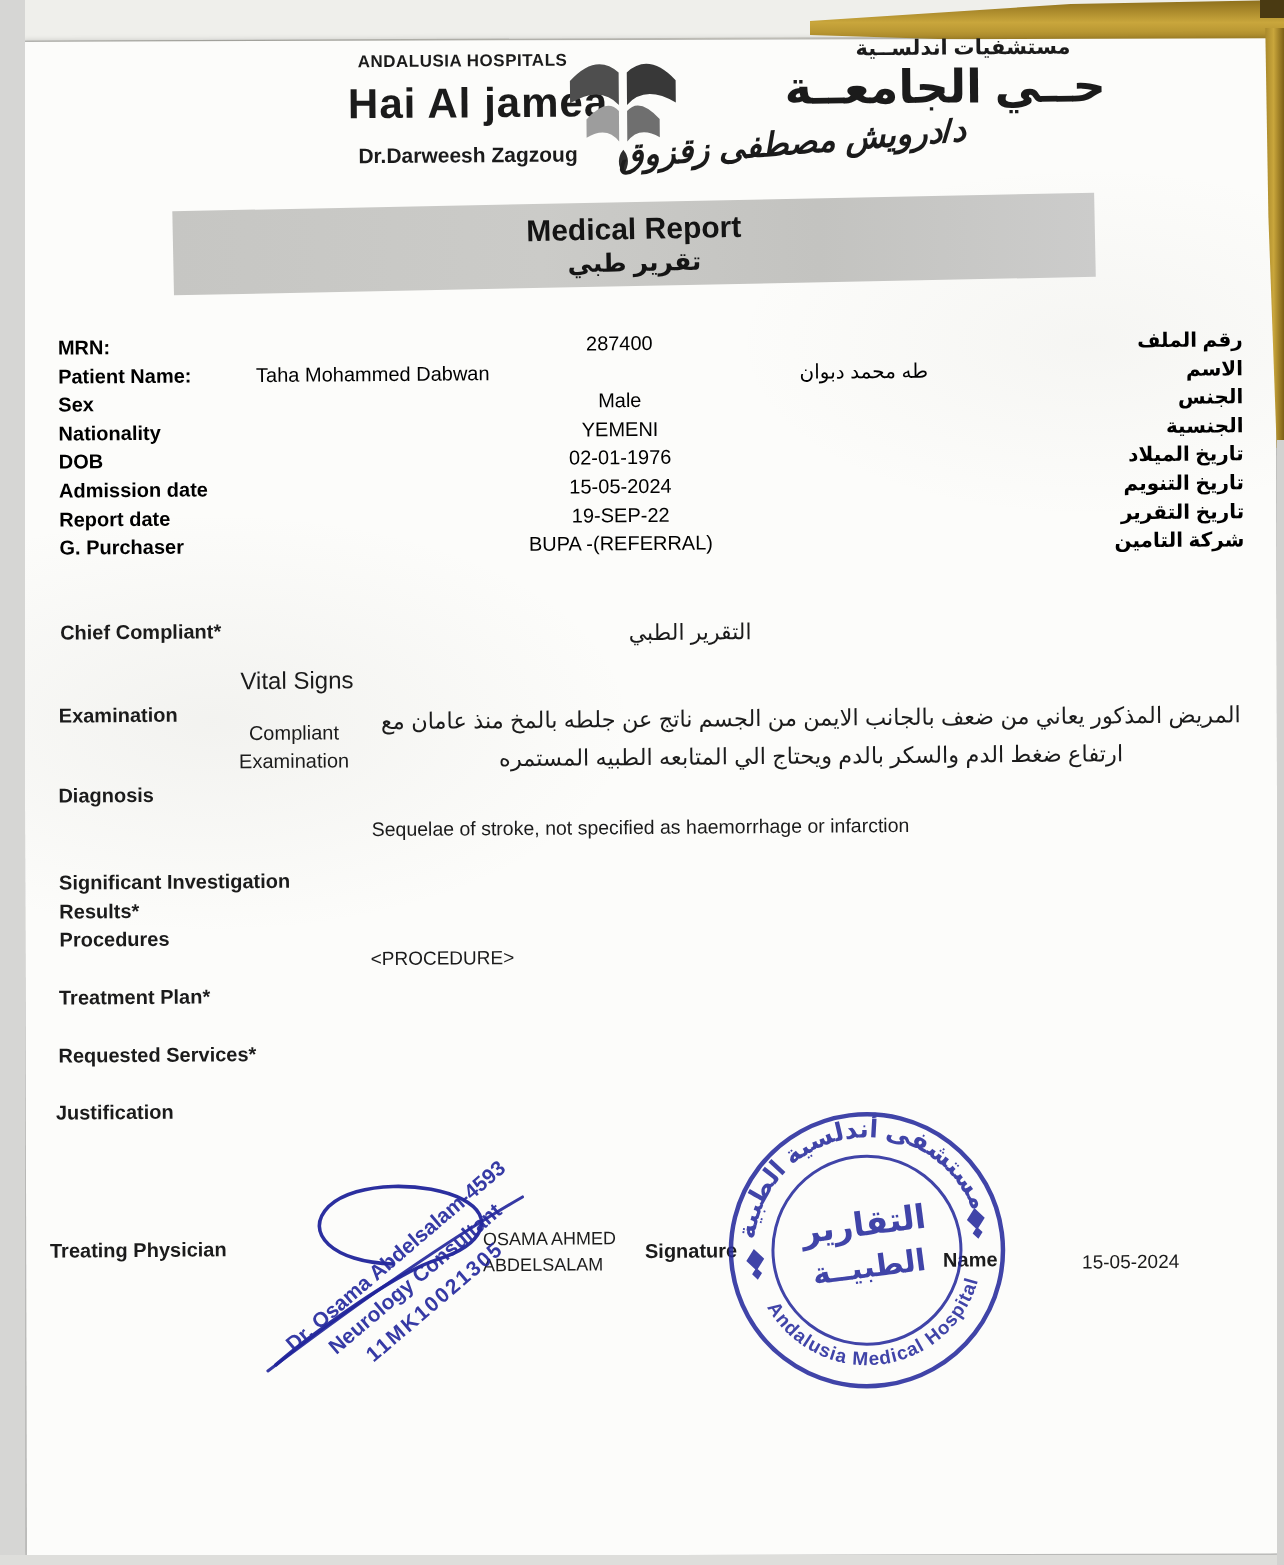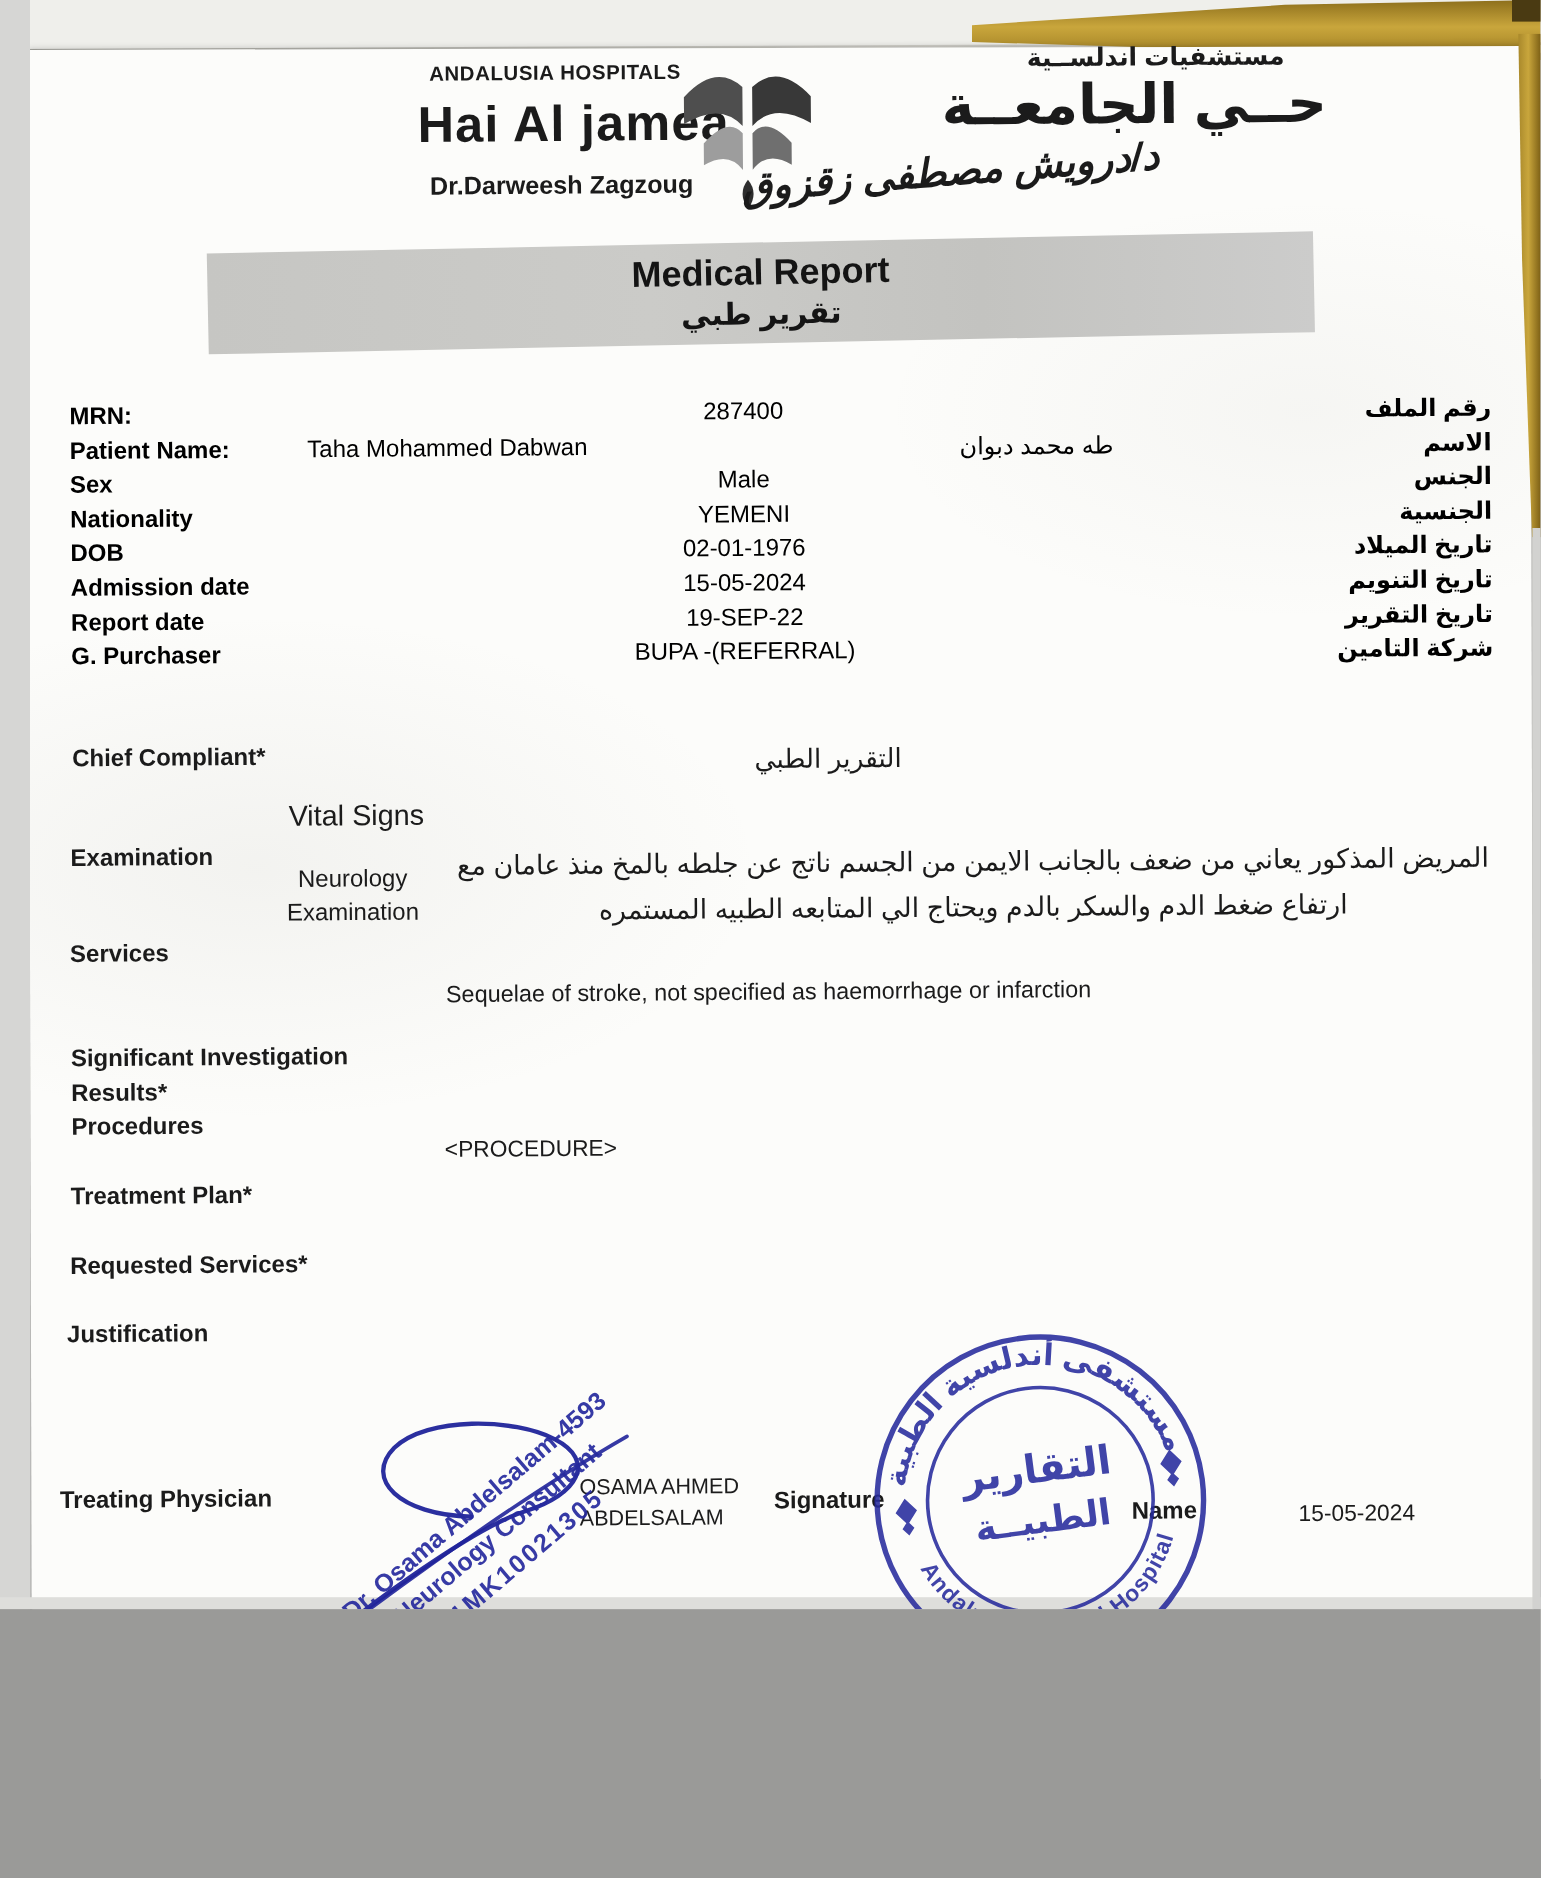--- a/index.html
+++ b/index.html
@@ -3,21 +3,21 @@
 <meta charset="utf-8">
 <title>Medical Report</title>
 <style>
   html,body{margin:0;padding:0;}
   body{
     font-family:"Liberation Sans","DejaVu Sans",sans-serif;
     background:#9a9a98;
   }
   .photo{
     position:relative;
-    width:1284px;height:1341px;
+    width:1284px;height:1565px;
     margin:0 auto;
     background:#cfcfcd;
     overflow:hidden;
   }
   
   .top-strip{
     position:absolute;left:0;top:0;width:1284px;height:44px;
     background:#efefeb;
   }
   .top-strip::after{
@@ -210,28 +210,28 @@
         <span class="c-value">BUPA -(REFERRAL)</span>
         <span class="c-arlabel">شركة التامين</span>
       </div>
     </div>
 
     <div class="abs lbl chief">Chief Compliant*</div>
     <div class="abs chief-ar">التقرير الطبي</div>
     <div class="abs vital">Vital Signs</div>
     <div class="abs lbl exam">Examination</div>
     <div class="abs phys">
-      <span>Neurology</span><br>
+      <span>Compliant</span><br>
       <span>Examination</span>
     </div>
     <div class="abs arab-para">
       <div>المريض المذكور يعاني من ضعف بالجانب الايمن من الجسم ناتج عن جلطه بالمخ منذ عامان مع</div>
       <div class="l2">ارتفاع ضغط الدم والسكر بالدم ويحتاج الي المتابعه الطبيه المستمره</div>
     </div>
-    <div class="abs lbl diag">Services</div>
+    <div class="abs lbl diag">Diagnosis</div>
     <div class="abs diag-val">Sequelae of stroke, not specified as haemorrhage or infarction</div>
     <div class="abs lbl siginv">
       <span>Significant Investigation</span><br>
       <span>Results*</span>
     </div>
     <div class="abs lbl proc">Procedures</div>
     <div class="abs proc-val">&lt;PROCEDURE&gt;</div>
     <div class="abs lbl treat">Treatment Plan*</div>
     <div class="abs lbl reqserv">Requested Services*</div>
     <div class="abs lbl justif">Justification</div>

